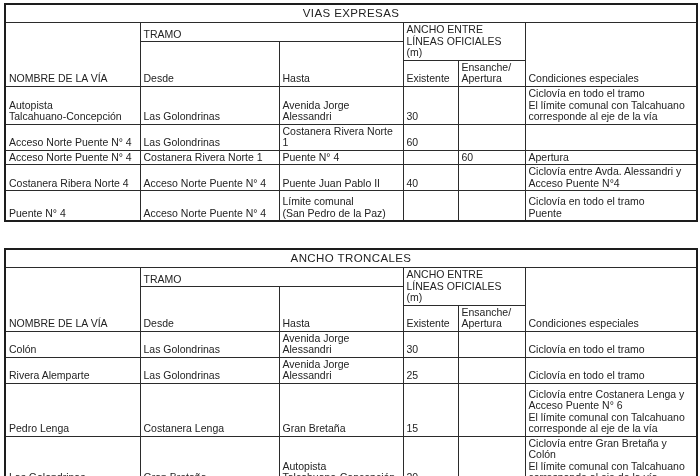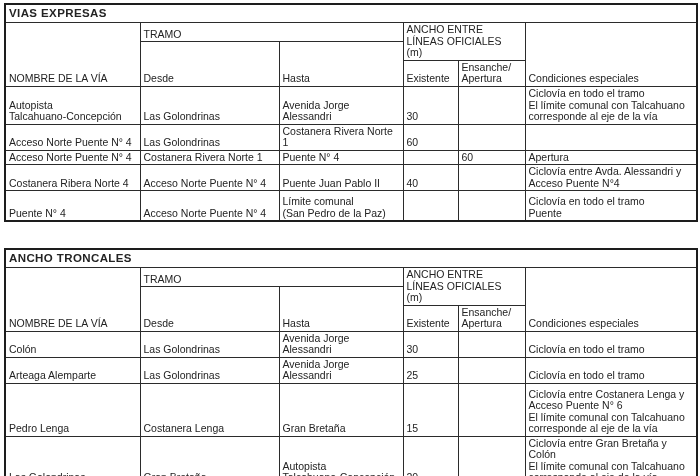--- a/index.html
+++ b/index.html
@@ -40,22 +40,23 @@
   }
   
   col.c-nombre     { width: 135px; }
   col.c-desde      { width: 139px; }
   col.c-hasta      { width: 124px; }
   col.c-existente  { width: 55px;  }
   col.c-ensanche   { width: 67px;  }
   col.c-condiciones{ width: 172px; }
 
   tr.r-title td {
-    font-weight: bold;
+    font-weight: normal;
     font-size: 11.5px;
+    text-align: center;
     vertical-align: middle;
     height: 15px;
     letter-spacing: 0.4px;
   }
   thead th {
     text-align: center;
     vertical-align: middle;
   }
   tr.hr1 { height: 19px; }
   tr.hr2 { height: 13px; }
@@ -196,21 +197,21 @@
     <tbody id="tbody-1">
         <tr>
           <td class="td-text">Colón</td>
           <td class="td-text">Las Golondrinas</td>
           <td class="td-text">Avenida Jorge Alessandri</td>
           <td class="td-num">30</td>
           <td class="td-num"></td>
           <td class="td-text">Ciclovía en todo el tramo</td>
         </tr>
         <tr>
-          <td class="td-text">Arteaga Alemparte</td>
+          <td class="td-text">Rivera Alemparte</td>
           <td class="td-text">Las Golondrinas</td>
           <td class="td-text">Avenida Jorge Alessandri</td>
           <td class="td-num">25</td>
           <td class="td-num"></td>
           <td class="td-text">Ciclovía en todo el tramo</td>
         </tr>
         <tr>
           <td class="td-text">Pedro Lenga</td>
           <td class="td-text">Costanera Lenga</td>
           <td class="td-text">Gran Bretaña</td>

